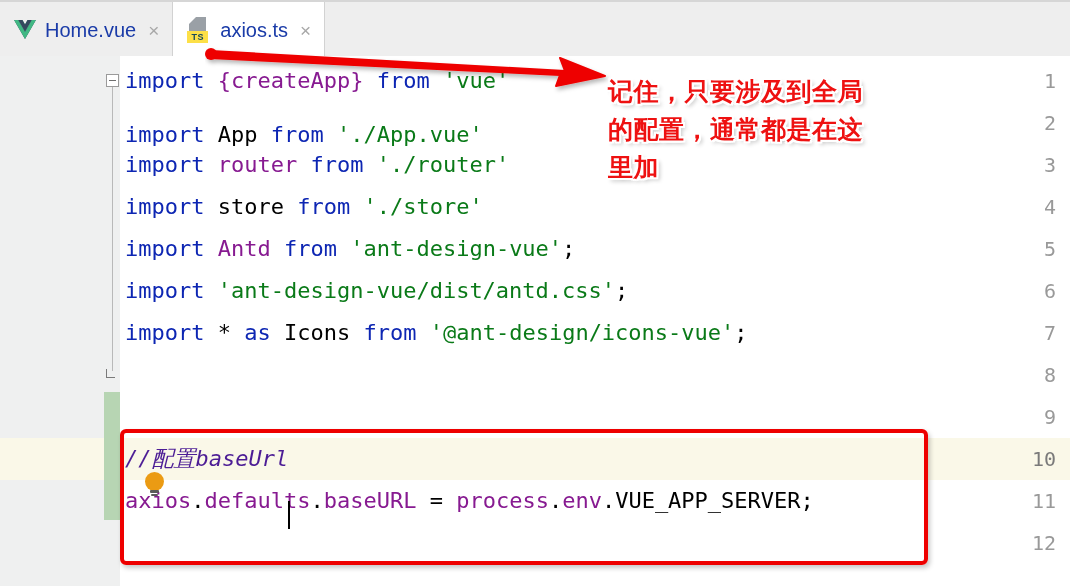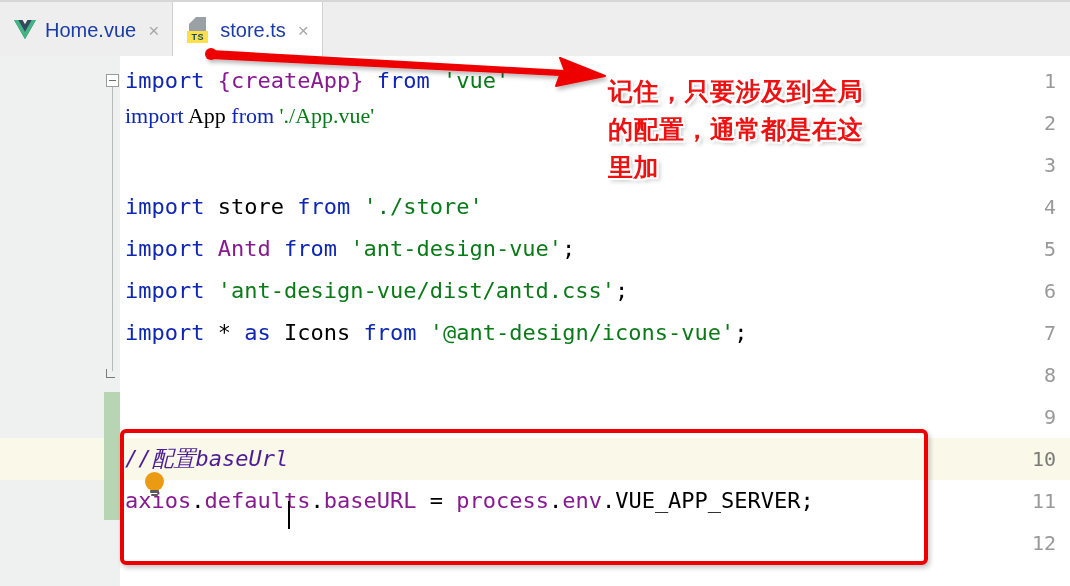--- a/index.html
+++ b/index.html
@@ -294,21 +294,21 @@
     <span class="tab-label">Home.vue</span>
     <span class="tab-close">×</span>
   </div>
 
   <div class="tab active">
     <span class="ts-icon">
       <span class="page"></span>
       <span class="fold"></span>
       <span class="badge">TS</span>
     </span>
-    <span class="tab-label">store.ts</span>
+    <span class="tab-label">axios.ts</span>
     <span class="tab-close">×</span>
   </div>
 
 </div>
 
 <div id="editor">
 
   <div id="gutter"></div>
   <div id="changebar"></div>
 
@@ -335,21 +335,22 @@
       <div class="line-num" style="top: 256px;">7</div>
       <div class="line-num" style="top: 298px;">8</div>
       <div class="line-num" style="top: 340px;">9</div>
       <div class="line-num current" style="top: 382px;">10</div>
       <div class="line-num" style="top: 424px;">11</div>
       <div class="line-num" style="top: 466px;">12</div>
     </div>
 
   <div id="code">
       <div class="code-line" style="top: 4px;"><span class="kw">import </span><span class="pur">{createApp}</span><span class="op"> </span><span class="kw">from </span><span class="str">'vue'</span></div>
-      <div class="code-line" style="top: 39px; font-family: Liberation Serif, serif;"><span class="kw">import </span><span class="id">App</span><span class="op"> </span><span class="kw">from </span><span class="str">'./App.vue'</span></div>
+      <div class="code-line" style="top: 58px;"><span class="kw">import </span><span class="id">App</span><span class="op"> </span><span class="kw">from </span><span class="str">'./App.vue'</span></div>
+      <div class="code-line" style="top: 88px;"><span class="kw">import </span><span class="pur">router</span><span class="op"> </span><span class="kw">from </span><span class="str">'./router'</span></div>
       <div class="code-line" style="top: 130px;"><span class="kw">import </span><span class="id">store</span><span class="op"> </span><span class="kw">from </span><span class="str">'./store'</span></div>
       <div class="code-line" style="top: 172px;"><span class="kw">import </span><span class="pur">Antd</span><span class="op"> </span><span class="kw">from </span><span class="str">'ant-design-vue'</span><span class="op">;</span></div>
       <div class="code-line" style="top: 214px;"><span class="kw">import </span><span class="str">'ant-design-vue/dist/antd.css'</span><span class="op">;</span></div>
       <div class="code-line" style="top: 256px;"><span class="kw">import </span><span class="op">*</span><span class="op"> </span><span class="kw">as </span><span class="id">Icons</span><span class="op"> </span><span class="kw">from </span><span class="str">'@ant-design/icons-vue'</span><span class="op">;</span></div>
       <div class="code-line" style="top: 340px;"></div>
       <div class="code-line" style="top: 382px;"><span class="cmt">//配置baseUrl</span></div>
       <div class="code-line" style="top: 424px;"><span class="pur">axios</span><span class="op">.</span><span class="pur">defaults</span><span class="op">.</span><span class="pur">baseURL</span><span class="op"> = </span><span class="pur">process</span><span class="op">.</span><span class="pur">env</span><span class="op">.</span><span class="id">VUE_APP_SERVER</span><span class="op">;</span></div>
       <div class="code-line" style="top: 466px;"></div>
     </div>
 

